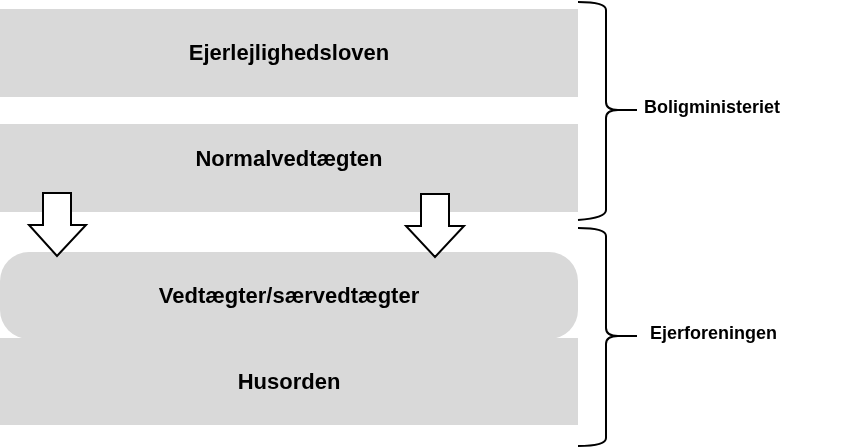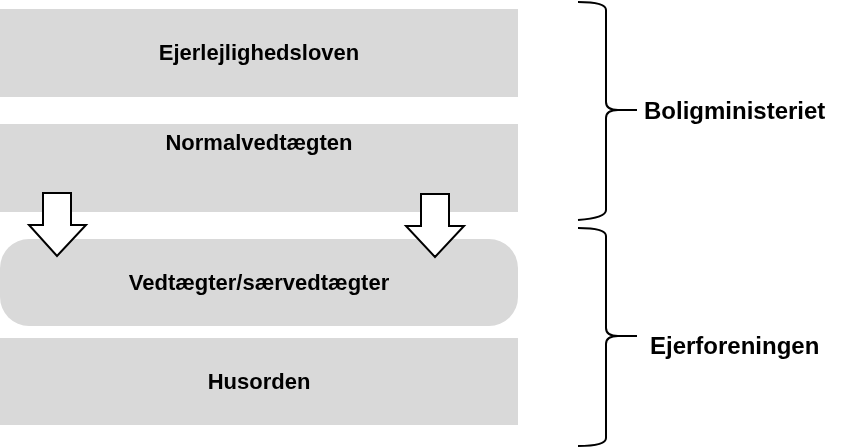--- a/index.html
+++ b/index.html
@@ -1,41 +1,41 @@
 <!DOCTYPE html>
 <html><head>
 <meta charset="utf-8">
 <style>
   html,body{margin:0;padding:0;background:#fff;}
   body{width:842px;height:448px;position:relative;overflow:hidden;font-family:"Liberation Sans","DejaVu Sans",sans-serif;color:#000;}
-  .box{position:absolute;left:0;width:518px;background:#d9d9d9;display:flex;flex-direction:column;align-items:center;justify-content:center;}
+  .box{position:absolute;left:0;width:578px;background:#d9d9d9;display:flex;flex-direction:column;align-items:center;justify-content:center;}
   .title{font-weight:bold;font-size:22px;line-height:26px;}
   .sub{font-size:16px;line-height:18px;}
   svg{position:absolute;left:0;top:0;}
-  .label{position:absolute;font-weight:bold;font-size:24px;}
+  .label{position:absolute;font-weight:bold;font-size:18px;}
 </style>
 </head>
 <body>
 
 <div class="box" style="top:9px;height:88px;">
   <span class="title">Ejerlejlighedsloven</span>
 </div>
 <div class="box" style="top:124px;height:88px;justify-content:flex-start;">
-  <span class="title" style="margin-top:6px;">Normalvedtægten</span>
+  <span class="title" style="margin-top:22px;">Normalvedtægten</span>
 </div>
-<div class="box" style="top:239px;height:87px;border-radius:29px;">
+<div class="box" style="top:252px;height:87px;border-radius:29px;">
   <span class="title">Vedtægter/særvedtægter</span>
 </div>
 <div class="box" style="top:338px;height:87px;">
   <span class="title">Husorden</span>
 </div>
 
 <svg width="842" height="448">
   <polygon points="43,193 71,193 71,225 86,225 57,256 29,225 43,225" fill="#fff" stroke="#000" stroke-width="2"></polygon>
   <polygon points="421,194 449,194 449,226 464,226 435,257 406,226 421,226" fill="#fff" stroke="#000" stroke-width="2"></polygon>
   <path d="M578,2 Q606,2 606,10 L606,102 Q606,110 618,110 Q606,110 606,118 L606,210 Q606,218 578,220" fill="none" stroke="#000" stroke-width="2"></path>
   <line x1="618" y1="110" x2="637" y2="110" stroke="#000" stroke-width="2"></line>
   <path d="M578,228 Q606,228 606,236 L606,328 Q606,336 618,336 Q606,336 606,344 L606,438 Q606,446 578,446" fill="none" stroke="#000" stroke-width="2"></path>
   <line x1="618" y1="336" x2="637" y2="336" stroke="#000" stroke-width="2"></line>
 </svg>
 
 <span class="label" style="left:644px;top:97px;">Boligministeriet</span>
-<span class="label" style="left:650px;top:332px;">Ejerforeningen</span>
+<span class="label" style="left:650px;top:323px;">Ejerforeningen</span>
 
 </body></html>

